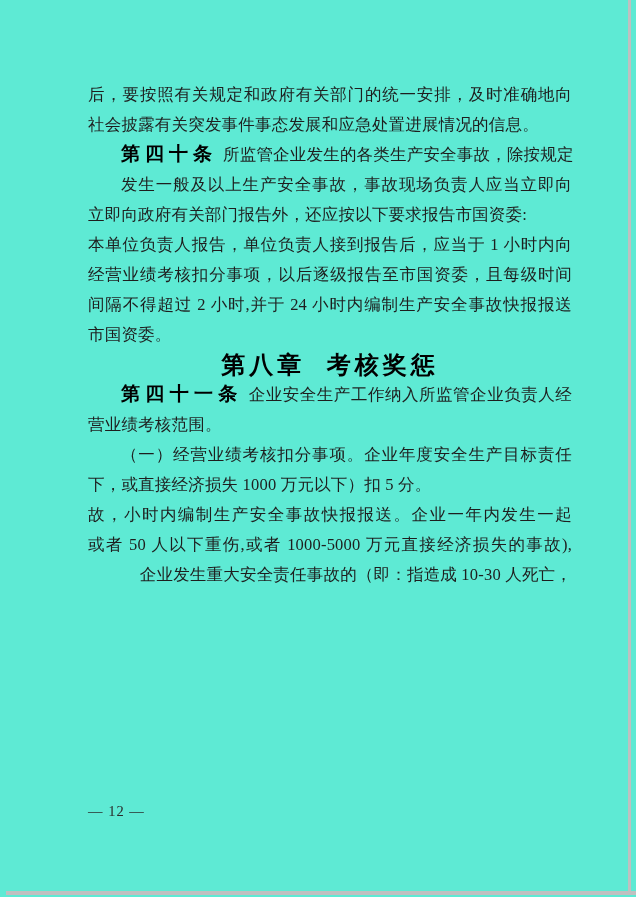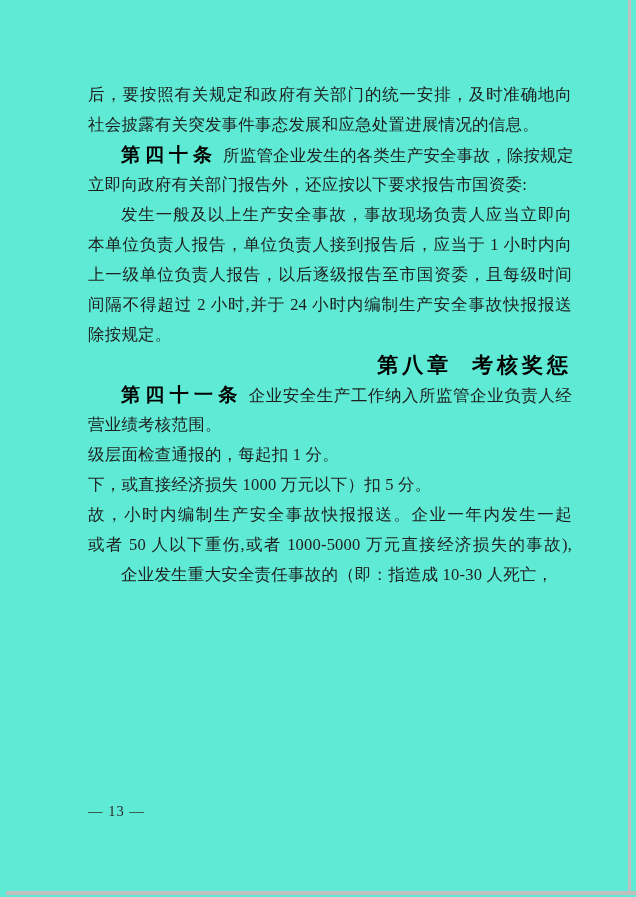--- a/index.html
+++ b/index.html
@@ -28,36 +28,37 @@
     height: 30px;
     white-space: nowrap;
     letter-spacing: 0.2px;
   }
   .line.just {
     text-align: justify;
     text-align-last: justify;
   }
   .line.indent {
     text-indent: 33px;
+    text-align: right;
   }
   .lead {
-    font-family: Liberation Sans, sans-serif;
+    font-family: Liberation Mono, monospace;
     font-weight: 700;
     font-size: 19px;
     letter-spacing: 5px;
     color: #000000;
     margin-right: 6px;
   }
   .heading {
     height: 30px;
     line-height: 30px;
-    text-align: right;
+    text-align: center;
     font-family: "Liberation Sans", "DejaVu Sans", sans-serif;
     font-weight: 700;
-    font-size: 21px;
+    font-size: 24px;
     letter-spacing: 4px;
     color: #000000;
     white-space: pre;
   }
   .page-number {
     position: absolute;
     left: 88px;
     top: 803px;
     font-size: 14.5px;
     letter-spacing: 1px;
@@ -82,31 +83,31 @@
   }
 </style>
 </head>
 <body>
 
 <div class="page">
   <div class="content">
       <div class="line just">后，要按照有关规定和政府有关部门的统一安排，及时准确地向</div>
       <div class="line">社会披露有关突发事件事态发展和应急处置进展情况的信息。</div>
       <div class="line indent just"><span class="lead">第四十条</span><span>所监管企业发生的各类生产安全事故，除按规定</span></div>
+      <div class="line indent just">发生一般及以上生产安全事故，事故现场负责人应当立即向</div>
       <div class="line">立即向政府有关部门报告外，还应按以下要求报告市国资委:</div>
-      <div class="line indent just">发生一般及以上生产安全事故，事故现场负责人应当立即向</div>
       <div class="line just">本单位负责人报告，单位负责人接到报告后，应当于 1 小时内向</div>
-      <div class="line just">上一级单位负责人报告，以后逐级报告至市国资委，且每级时间</div>
+      <div class="line just">经营业绩考核扣分事项，以后逐级报告至市国资委，且每级时间</div>
       <div class="line just">间隔不得超过 2 小时,并于 24 小时内编制生产安全事故快报报送</div>
-      <div class="line">除按规定。</div>
+      <div class="line">市国资委。</div>
       <div class="heading">第八章  考核奖惩</div>
       <div class="line indent just"><span class="lead">第四十一条</span><span>企业安全生产工作纳入所监管企业负责人经</span></div>
       <div class="line">营业绩考核范围。</div>
-      <div class="line">级层面检查通报的，每起扣 1 分。</div>
+      <div class="line indent just">（一）经营业绩考核扣分事项。企业年度安全生产目标责任</div>
       <div class="line">下，或直接经济损失 1000 万元以下）扣 5 分。</div>
       <div class="line just">故，小时内编制生产安全事故快报报送。企业一年内发生一起</div>
       <div class="line just">或者 50 人以下重伤,或者 1000-5000 万元直接经济损失的事故),</div>
       <div class="line indent">企业发生重大安全责任事故的（即：指造成 10-30 人死亡，</div>
     </div>
-  <div class="page-number">— 13 —</div>
+  <div class="page-number">— 12 —</div>
   <div class="edge-right"></div>
   <div class="edge-bottom"></div>
 </div>
 
 </body></html>

